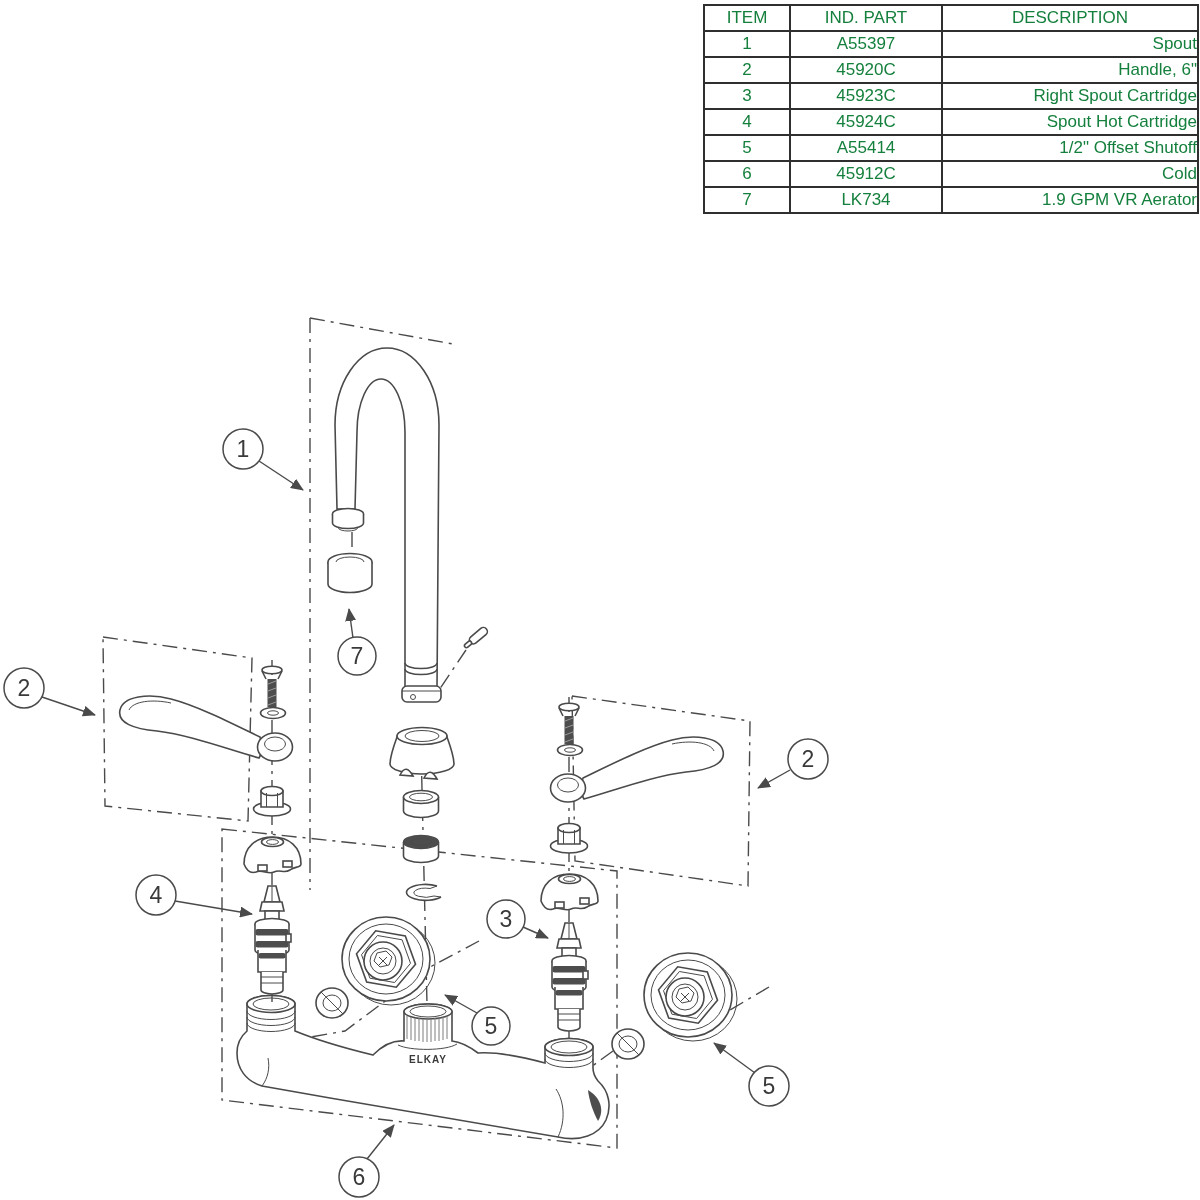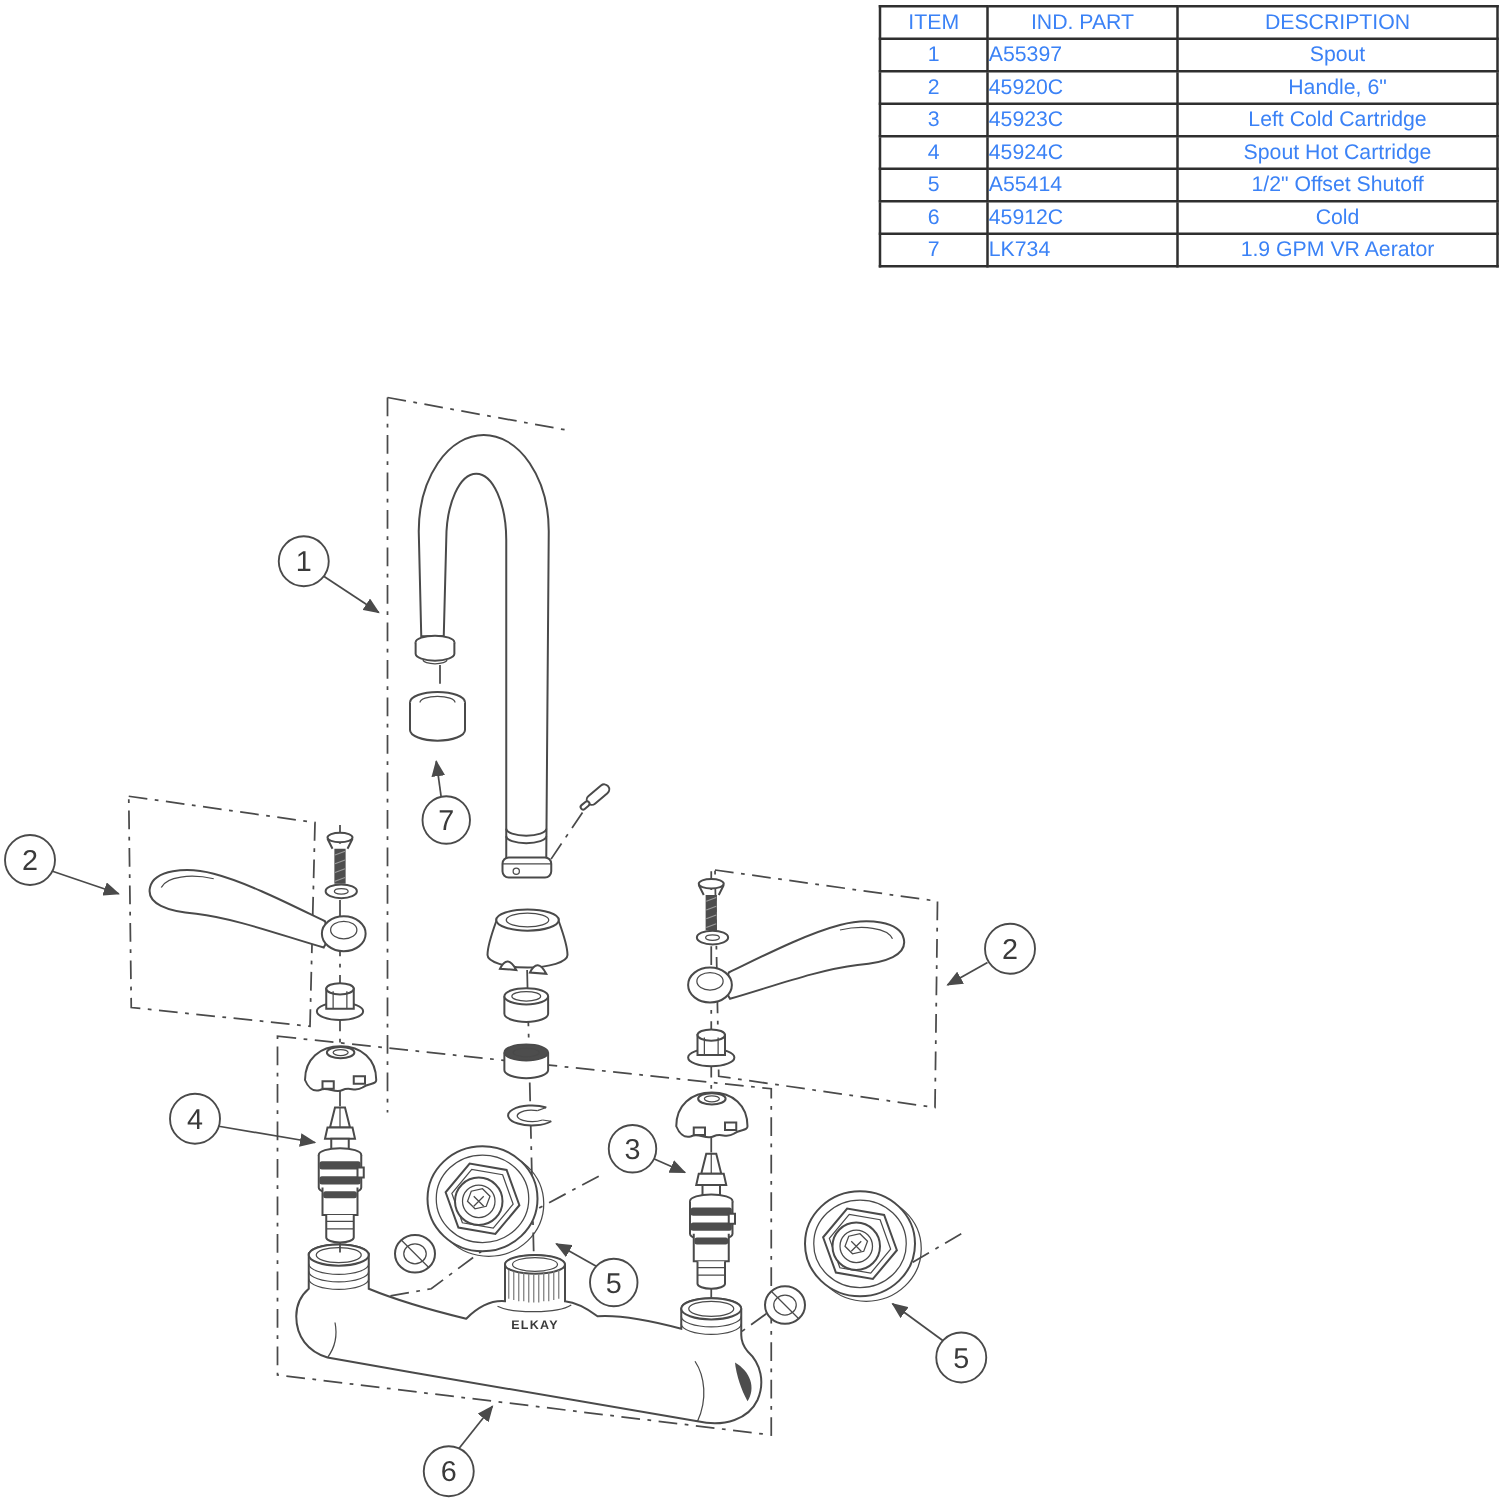--- a/index.html
+++ b/index.html
@@ -3,26 +3,26 @@
 <meta charset="utf-8">
 <style>
   html,body{margin:0;padding:0;background:#ffffff;}
   .canvas{position:relative;width:1200px;height:1200px;background:#fff;overflow:hidden;
           font-family:"Liberation Sans", sans-serif;}
   .diagram-svg{position:absolute;left:0;top:0;}
   table.parts{position:absolute;left:703px;top:4px;border-collapse:collapse;
               table-layout:fixed;width:492px;}
   table.parts th, table.parts td{
       border:2px solid #2f2f2f;height:24px;padding:0;
-      font-size:17px;color:#3b82f6;font-weight:normal;line-height:1.1;
+      font-size:17px;color:#15803d;font-weight:normal;line-height:1.1;
       white-space:nowrap;overflow:hidden;}
   table.parts th{text-align:center;}
   td.c-item{width:84px;text-align:center;}
-  td.c-part{width:150px;text-align:left;margin-left:31px;}
-  td.c-desc{width:254px;text-align:center;padding-left:15px;}
+  td.c-part{width:150px;text-align:center;margin-left:31px;}
+  td.c-desc{width:254px;text-align:right;padding-left:15px;}
   th.c-item{width:84px;} th.c-part{width:150px;border-radius:11px;} th.c-desc{width:254px;margin-left:42px;}
   .ln{stroke:#4a4a4a;stroke-width:1.6;fill:none;}
   .lnthin{stroke:#4a4a4a;stroke-width:1;fill:none;}
   .wfill{fill:#ffffff;stroke:#4a4a4a;stroke-width:1.6;}
   .dfill{fill:#4d4d4d;stroke:none;}
   .dash{stroke:#4a4a4a;stroke-width:1.4;fill:none;stroke-dasharray:15 6 3 6;}
   .callout-circle{fill:#ffffff;stroke:#4a4a4a;stroke-width:1.5;}
   .callout-num{font-family:"Liberation Sans",sans-serif;font-size:23px;fill:#3a3a3a;
                text-anchor:middle;}
   .leader{stroke:#4a4a4a;stroke-width:1.4;fill:none;}
@@ -290,21 +290,21 @@
       <td class="c-desc">Spout</td>
     </tr>
     <tr>
       <td class="c-item">2</td>
       <td class="c-part">45920C</td>
       <td class="c-desc">Handle, 6"</td>
     </tr>
     <tr>
       <td class="c-item">3</td>
       <td class="c-part">45923C</td>
-      <td class="c-desc">Left Cold Cartridge</td>
+      <td class="c-desc">Right Spout Cartridge</td>
     </tr>
     <tr>
       <td class="c-item">4</td>
       <td class="c-part">45924C</td>
       <td class="c-desc">Spout Hot Cartridge</td>
     </tr>
     <tr>
       <td class="c-item">5</td>
       <td class="c-part">A55414</td>
       <td class="c-desc">1/2" Offset Shutoff</td>

